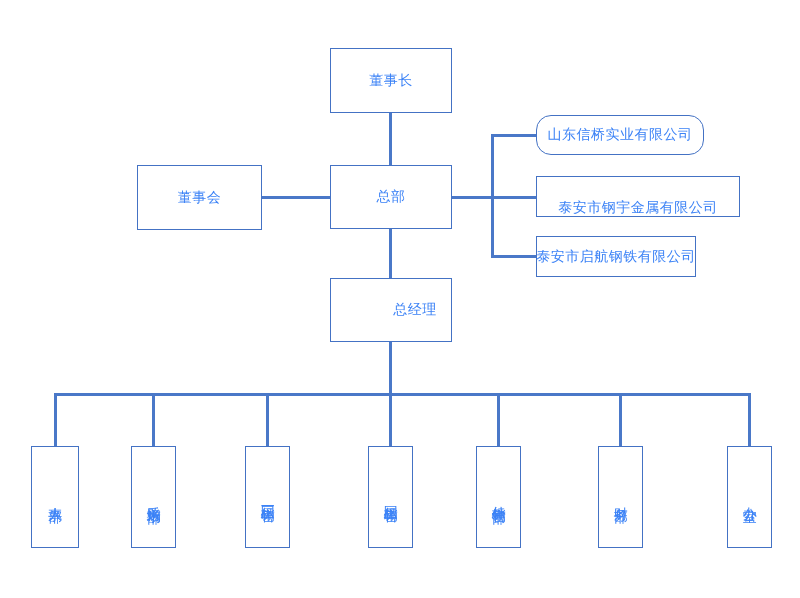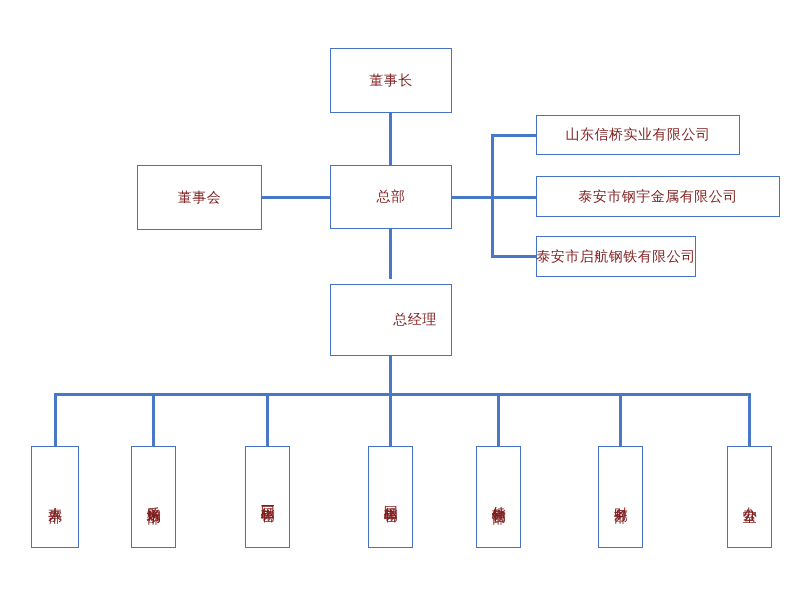--- a/index.html
+++ b/index.html
@@ -25,21 +25,21 @@
     border: 1px solid #4472c4;
     background: #ffffff;
     display: flex;
     align-items: center;
     justify-content: center;
     z-index: 3;
   }
   .node-label {
     font-size: 14px;
     line-height: 1.25;
-    color: #7f1d1d;
+    color: #3b82f6;
     letter-spacing: 0.5px;
     text-align: center;
     white-space: nowrap;
   }
   .node-box.vertical .node-label {
     writing-mode: vertical-rl;
     text-orientation: upright;
     letter-spacing: 1px;
   }
   .connector {
@@ -90,29 +90,29 @@
   </div>
 
   <div class="node-box" style="left:125px; top:165px; width:125px; height:65px;margin-left:12px;">
     <span class="node-label">董事会</span>
   </div>
 
   <div class="node-box" style="left:330px; top:165px; width:122px; height:64px;">
     <span class="node-label">总部</span>
   </div>
 
-  <div class="node-box" style="left:330px; top:284px; width:122px; height:72px;padding-left:48px;">
+  <div class="node-box" style="left:330px; top:278px; width:122px; height:64px;padding-left:48px;">
     <span class="node-label">总经理</span>
   </div>
 
-  <div class="node-box" style="left:536px; top:115px; width:204px; height:40px;">
+  <div class="node-box" style="left:536px; top:115px; width:168px; height:40px;border-radius:15px;">
     <span class="node-label">山东信桥实业有限公司</span>
   </div>
 
-  <div class="node-box" style="left:536px; top:176px; width:244px; height:41px;">
+  <div class="node-box" style="left:536px; top:176px; width:204px; height:41px;align-items:flex-end;">
     <span class="node-label">泰安市钢宇金属有限公司</span>
   </div>
 
   <div class="node-box" style="left:536px; top:236px; width:160px; height:41px;">
     <span class="node-label">泰安市启航钢铁有限公司</span>
   </div>
 
   <div class="node-box vertical" style="left:31px; top:446px; width:48px; height:102px;">
     <span class="node-label">人事部</span>
   </div>

